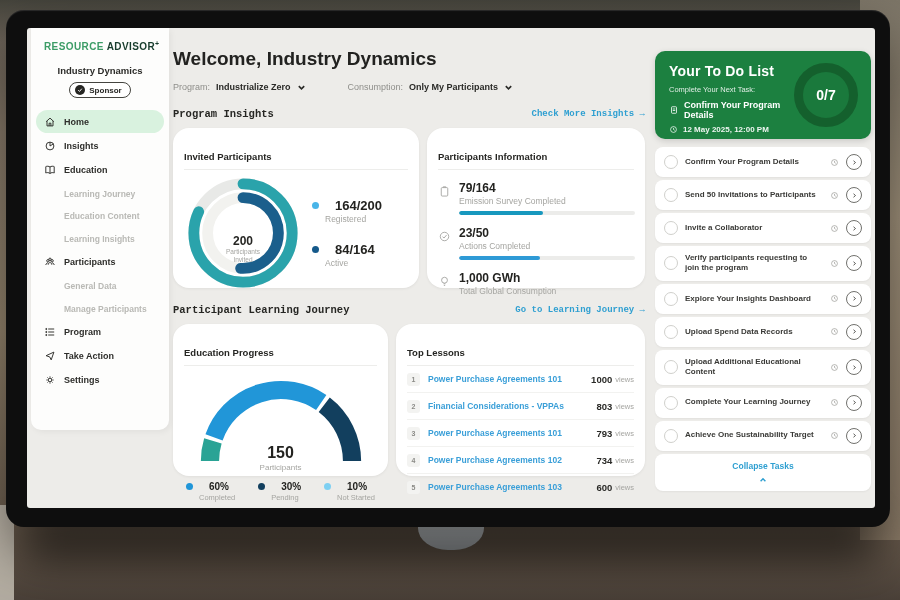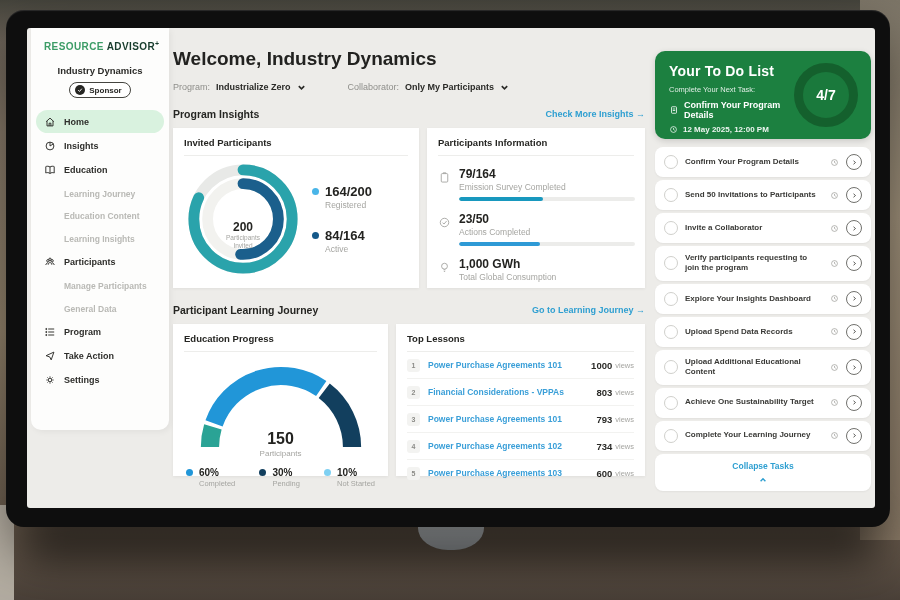--- a/index.html
+++ b/index.html
@@ -35,35 +35,35 @@
   .nav-sub .nlabel{font-size:8.5px;font-weight:600;color:#b9b9b5;}
 
   
   .main{position:absolute;left:146px;top:0;width:472px;padding-top:20px;}
   .pgtitle{font-size:19px;font-weight:800;color:#222220;}
   .filters{display:flex;align-items:center;margin-top:12px;gap:6px;}
   .flabel{font-size:9px;color:#8f8f8b;}
   .fvalue{font-size:9px;font-weight:800;color:#2a2a27;}
   .chev{width:9px;height:9px;stroke:#2a2a27;fill:none;stroke-width:1.8;}
   .fgap{width:30px;}
-  .secrow{display:flex;align-items:center;justify-content:space-between;margin-top:16px;}
+  .secrow{display:flex;align-items:center;justify-content:space-between;margin-top:16px;font-family:Liberation Mono, monospace;}
   .sechead{font-size:10.5px;font-weight:800;color:#262623;}
   .seclink{font-size:9px;font-weight:800;color:#2e9fd1;cursor:pointer;}
   .cards{display:flex;gap:8px;margin-top:8px;}
-  .card{background:#fff;border-radius:0;box-shadow:0 1px 3px rgba(0,0,0,.06);padding:9px 11px;box-sizing:border-box;}
+  .card{background:#fff;border-radius:16px;box-shadow:0 1px 3px rgba(0,0,0,.06);padding:23px 11px;box-sizing:border-box;}
   .ctitle{font-size:9.5px;font-weight:800;color:#262623;border-bottom:1px solid #ededeb;padding-bottom:7px;}
   .card-invited{width:246px;height:160px;}
   .card-pinfo{width:218px;height:160px;}
   .inv-body{display:flex;align-items:center;margin-top:4px;}
   .donut-wrap{position:relative;width:118px;height:118px;}
   .donut-center{position:absolute;inset:0;display:flex;flex-direction:column;align-items:center;justify-content:center;text-align:center;}
   .donut-center .dv{font-size:12px;font-weight:800;color:#262623;margin-top:32px;}
   .donut-center .dl{font-size:6.5px;color:#a5a5a1;line-height:1.3;}
   .legend{margin-left:10px;display:flex;flex-direction:column;gap:18px;}
-  .lg-row{display:flex;align-items:center;gap:6px;}
+  .lg-row{display:flex;align-items:center;gap:16px;}
   .dot{width:7px;height:7px;border-radius:50%;flex:0 0 auto;}
   .dot-reg{background:#49b5e8;} .dot-act{background:#15598a;}
   .dot-c1{background:#2196d8;} .dot-c2{background:#123f5e;} .dot-c3{background:#7ed0f2;}
   .lg-val{font-size:13px;font-weight:800;color:#232320;}
   .lg-lab{font-size:8.5px;color:#a5a5a1;margin:1px 0 0 13px;}
   .pi-row{display:flex;gap:8px;margin-top:11px;}
   .pi-row svg{width:13px;height:13px;stroke:#a5a5a1;fill:none;stroke-width:1.4;flex:0 0 auto;margin-top:4px;}
   .pi-val{font-size:12px;font-weight:800;color:#232320;}
   .pi-lab{font-size:8.5px;color:#a5a5a1;margin-top:1px;}
   .bar{width:176px;height:4px;background:#ececea;border-radius:2px;margin-top:5px;overflow:hidden;}
@@ -176,24 +176,24 @@
           <div class="nav-item">
             <svg viewBox="0 0 20 20">
                 <circle cx="6.5" cy="8" r="2"></circle>
                 <circle cx="13.5" cy="8" r="2"></circle>
                 <circle cx="10" cy="5.5" r="2"></circle>
                 <path d="M3 15 C3.5 12.5 5 11.5 6.5 11.5 M17 15 C16.5 12.5 15 11.5 13.5 11.5 M7 14.5 C7.3 12 8.5 11 10 11 C11.5 11 12.7 12 13 14.5"></path>
               </svg>
             <span class="nlabel">Participants</span>
           </div>
           <div class="nav-sub">
+            <span class="nlabel">General Data</span>
+          </div>
+          <div class="nav-sub">
             <span class="nlabel">Manage Participants</span>
-          </div>
-          <div class="nav-sub">
-            <span class="nlabel">General Data</span>
           </div>
           <div class="nav-item">
             <svg viewBox="0 0 20 20">
                 <path d="M7 5 H17 M7 10 H17 M7 15 H17"></path>
                 <circle cx="3.8" cy="5" r="0.9" fill="#2e2e2b"></circle>
                 <circle cx="3.8" cy="10" r="0.9" fill="#2e2e2b"></circle>
                 <circle cx="3.8" cy="15" r="0.9" fill="#2e2e2b"></circle>
               </svg>
             <span class="nlabel">Program</span>
           </div>
@@ -216,21 +216,21 @@
       <div class="main">
         <div class="pgtitle">Welcome, Industry Dynamics</div>
 
         <div class="filters">
           <span class="flabel">Program:</span>
           <span class="fvalue">Industrialize Zero</span>
           <svg class="chev" viewBox="0 0 10 10">
               <path d="M2 3.5 L5 6.5 L8 3.5"></path>
             </svg>
           <span class="fgap"></span>
-          <span class="flabel">Collaborator:</span>
+          <span class="flabel">Consumption:</span>
           <span class="fvalue">Only My Participants</span>
           <svg class="chev" viewBox="0 0 10 10">
               <path d="M2 3.5 L5 6.5 L8 3.5"></path>
             </svg>
         </div>
 
         <div class="secrow">
           <span class="sechead">Program Insights</span>
           <span class="seclink">
             <span>Check More Insights</span>
@@ -414,21 +414,21 @@
             <span>Confirm Your Program Details</span>
           </div>
           <div class="todo-date">
             <svg width="9" height="9" viewBox="0 0 20 20">
                 <circle cx="10" cy="10" r="6.5"></circle>
                 <path d="M10 6.5 V10 L12.8 11.8"></path>
               </svg>
             <span>12 May 2025, 12:00 PM</span>
           </div>
           <div class="ring">
-            <span>4/7</span>
+            <span>0/7</span>
           </div>
         </div>
 
         <div class="tasks">
           <div class="task">
             <span class="cb"></span>
             <span class="tlabel">Confirm Your Program Details</span>
             <svg class="tclock" viewBox="0 0 20 20">
                 <circle cx="10" cy="10" r="6.5"></circle>
                 <path d="M10 6.5 V10 L12.8 11.8"></path>
@@ -512,34 +512,34 @@
                 <path d="M10 6.5 V10 L12.8 11.8"></path>
               </svg>
             <span class="tgo">
                 <svg viewBox="0 0 14 14">
                   <path d="M5 3.5 L9 7 L5 10.5"></path>
                 </svg>
               </span>
           </div>
           <div class="task">
             <span class="cb"></span>
+            <span class="tlabel">Complete Your Learning Journey</span>
+            <svg class="tclock" viewBox="0 0 20 20">
+                <circle cx="10" cy="10" r="6.5"></circle>
+                <path d="M10 6.5 V10 L12.8 11.8"></path>
+              </svg>
+            <span class="tgo">
+                <svg viewBox="0 0 14 14">
+                  <path d="M5 3.5 L9 7 L5 10.5"></path>
+                </svg>
+              </span>
+          </div>
+          <div class="task">
+            <span class="cb"></span>
             <span class="tlabel">Achieve One Sustainability Target</span>
-            <svg class="tclock" viewBox="0 0 20 20">
-                <circle cx="10" cy="10" r="6.5"></circle>
-                <path d="M10 6.5 V10 L12.8 11.8"></path>
-              </svg>
-            <span class="tgo">
-                <svg viewBox="0 0 14 14">
-                  <path d="M5 3.5 L9 7 L5 10.5"></path>
-                </svg>
-              </span>
-          </div>
-          <div class="task">
-            <span class="cb"></span>
-            <span class="tlabel">Complete Your Learning Journey</span>
             <svg class="tclock" viewBox="0 0 20 20">
                 <circle cx="10" cy="10" r="6.5"></circle>
                 <path d="M10 6.5 V10 L12.8 11.8"></path>
               </svg>
             <span class="tgo">
                 <svg viewBox="0 0 14 14">
                   <path d="M5 3.5 L9 7 L5 10.5"></path>
                 </svg>
               </span>
           </div>

